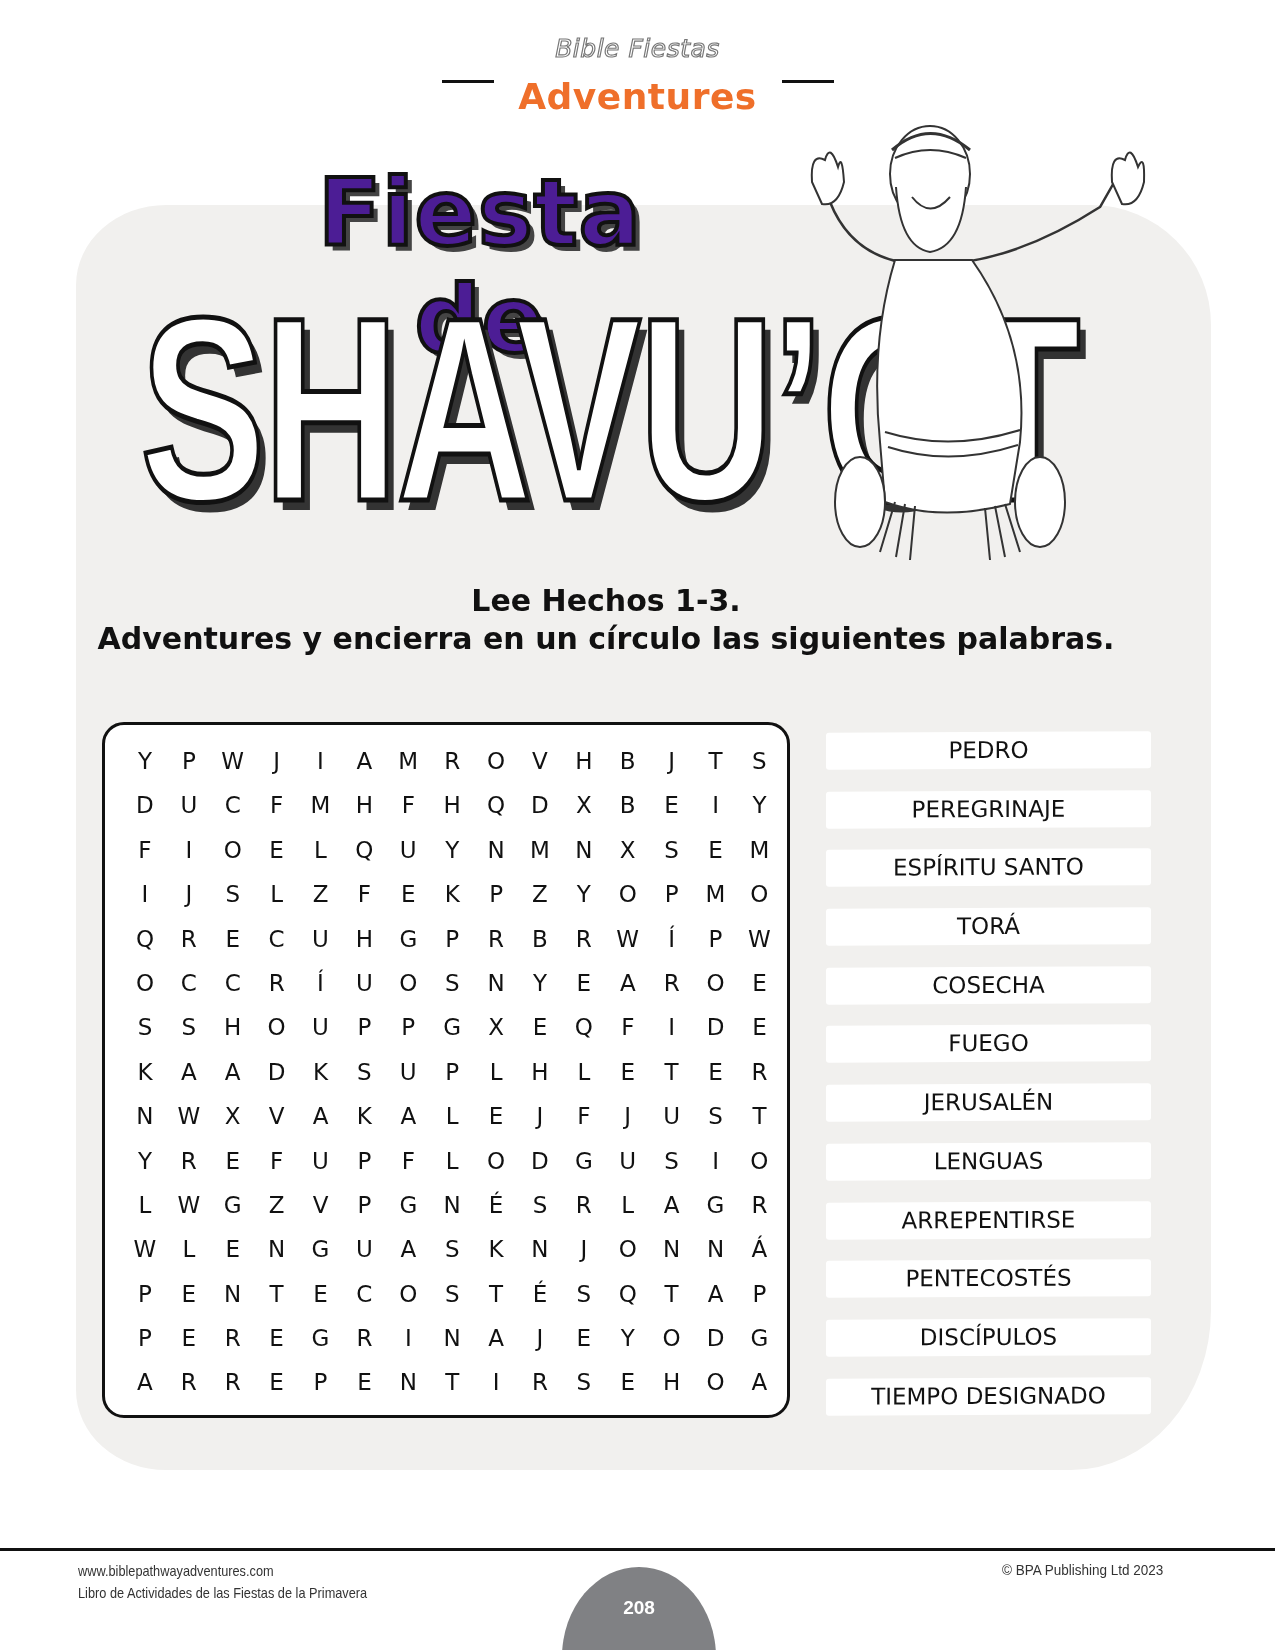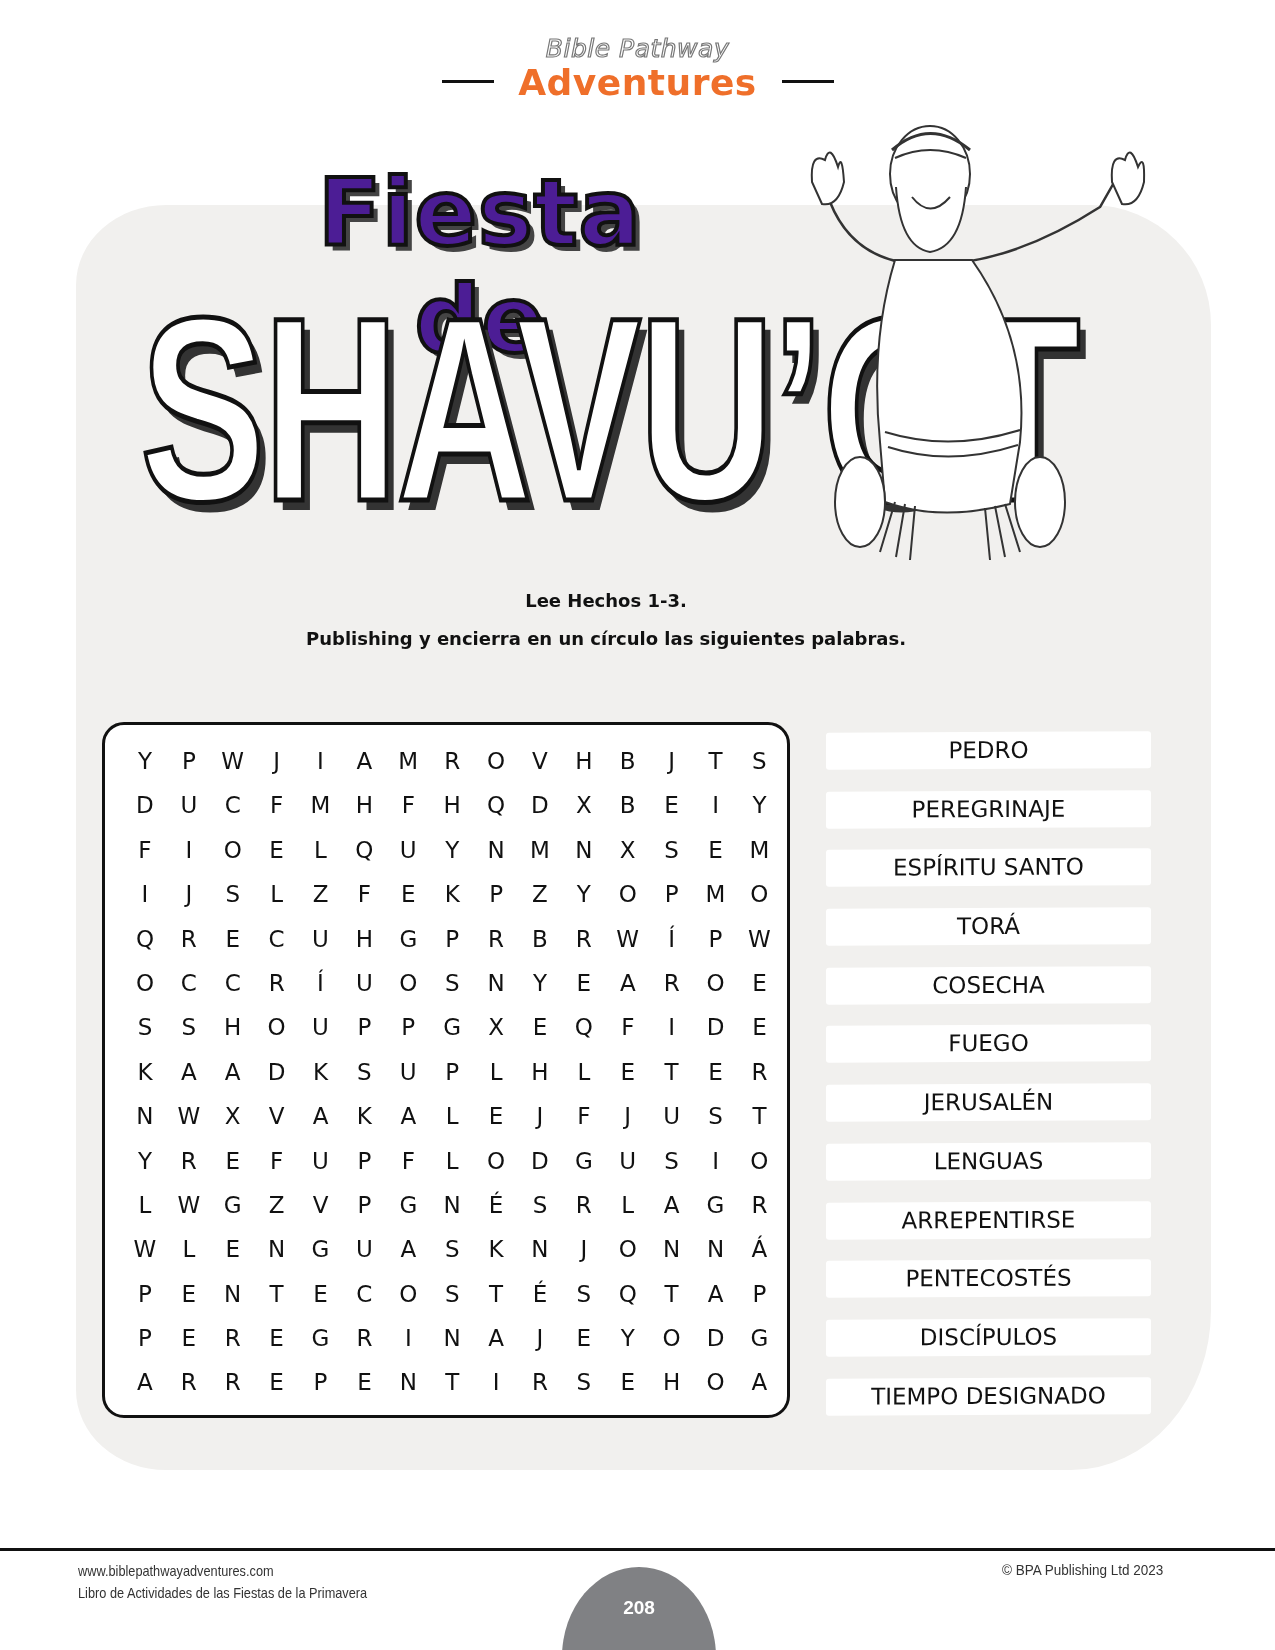--- a/index.html
+++ b/index.html
@@ -13,21 +13,21 @@
   .logo { position: absolute; left: 0; top: 28px; width: 1275px; height: 90px; }
   .logo .line { position: absolute; top: 52px; height: 3px; background: #111; width: 52px; }
   .logo .line.left { left: 442px; }
   .logo .line.right { left: 782px; }
   .logo .top-text {
     position: absolute; left: 0; width: 1275px; top: 6px; text-align: center;
     font-family: "DejaVu Sans", sans-serif; font-size: 25px; color: #fff;
     -webkit-text-stroke: 1.2px #777; letter-spacing: 0.5px; font-style: italic;
   }
   .logo .bottom-text {
-    position: absolute; left: 0; width: 1275px; top: 34px; text-align: center;
+    position: absolute; left: 0; width: 1275px; top: 48px; text-align: center;
     font-family: "DejaVu Sans", sans-serif; font-size: 36px; font-weight: bold;
     color: #ef6f2a; letter-spacing: 0.5px;
   }
 
   
   .blob {
     position: absolute; left: 76px; top: 205px; width: 1135px; height: 1265px;
     background: #f1f0ee; border-radius: 90px 120px 140px 90px / 80px 120px 160px 80px;
   }
 
@@ -46,21 +46,21 @@
     text-shadow: 10px 10px 0 #333; transform: scaleX(0.72); transform-origin: left top;
     letter-spacing: -4px;
   }
 
   
   .illustration { position: absolute; left: 800px; top: 112px; width: 360px; height: 460px; }
 
   
   .instructions {
     position: absolute; left: 0; width: 1212px; top: 582px; text-align: center;
-    font-family: "DejaVu Sans", sans-serif; font-weight: bold; font-size: 18px; line-height: 38px;
+    font-family: "DejaVu Sans", sans-serif; font-weight: bold; font-size: 30px; line-height: 38px;
   }
 
   
   .grid-box {
     position: absolute; left: 102px; top: 722px; width: 688px; height: 696px;
     background: #fff; border: 3px solid #111; border-radius: 22px; box-sizing: border-box;
   }
   .grid {
     position: absolute; left: 18px; top: 14px;
     display: grid; grid-template-columns: repeat(15, 43.9px); grid-auto-rows: 44.4px;
@@ -92,21 +92,21 @@
   .page-num {
     position: absolute; left: 0; width: 154px; top: 30px; text-align: center;
     color: #fff; font-weight: bold; font-size: 19px; font-family: "Liberation Sans", sans-serif;
   }
 </style>
 </head>
 <body>
 
 <div class="logo">
   <div class="line left"></div>
-  <div class="top-text">Bible Pathway</div>
+  <div class="top-text">Bible Fiestas</div>
   <div class="bottom-text">Adventures</div>
   <div class="line right"></div>
 </div>
 
 <div class="blob"></div>
 
 <div class="title-small">Fiesta de</div>
 <div class="title-big">SHAVU’OT</div>
 
 <svg class="illustration" viewBox="0 0 360 460" fill="none" stroke="#333" stroke-width="2">
@@ -130,21 +130,21 @@
 
   <path d="M95 390 L80 440 M105 392 L96 445 M115 394 L110 448"></path>
   <path d="M205 392 L220 440 M195 394 L205 445 M185 396 L190 448"></path>
 
   <ellipse cx="60" cy="390" rx="25" ry="45" fill="#fff"></ellipse>
   <ellipse cx="240" cy="390" rx="25" ry="45" fill="#fff"></ellipse>
 </svg>
 
 <div class="instructions">
   <div>Lee Hechos 1-3.</div>
-  <div>Publishing y encierra en un círculo las siguientes palabras.</div>
+  <div>Adventures y encierra en un círculo las siguientes palabras.</div>
 </div>
 
 <div class="grid-box">
   <div class="grid" id="grid">
       <div class="cell">Y</div>
       <div class="cell">P</div>
       <div class="cell">W</div>
       <div class="cell">J</div>
       <div class="cell">I</div>
       <div class="cell">A</div>

